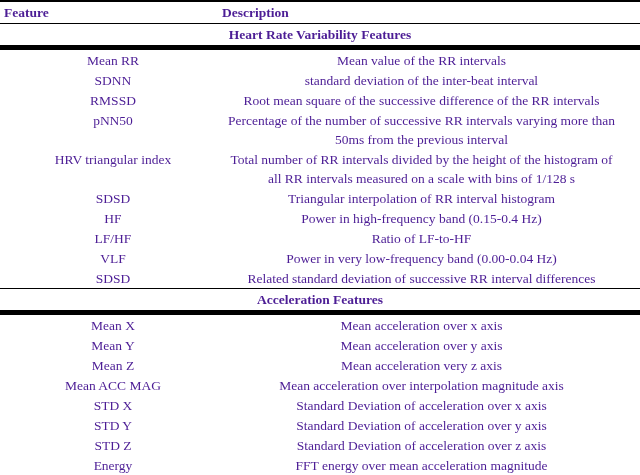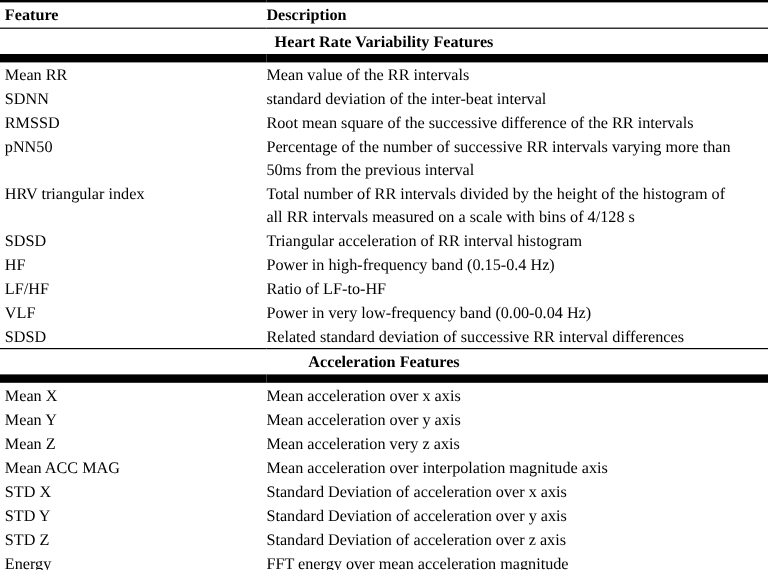--- a/index.html
+++ b/index.html
@@ -5,21 +5,21 @@
   html, body {
     margin: 0;
     padding: 0;
     background: #ffffff;
   }
   .page {
     width: 640px;
     height: 475px;
     background: #ffffff;
     font-family: "Liberation Serif", "DejaVu Serif", serif;
-    color: #000000;
+    color: #4c1d95;
     box-sizing: border-box;
     overflow: hidden;
   }
   table.features {
     width: 640px;
     border-collapse: collapse;
     table-layout: fixed;
     border-top: 2px solid #000000;
     border-bottom: 2px solid #000000;
   }
@@ -38,27 +38,28 @@
   table.features .cell-desc { padding-right: 19px; }
   tr.header-row th {
     font-weight: bold;
     padding-top: 1px;
     padding-bottom: 1px;
   }
   tr.section-row td {
     font-weight: bold;
     text-align: center;
     border-top: 1px solid #000000;
-    border-bottom: 7px solid #000000;
+    border-bottom: 5px solid #000000;
     padding-top: 1px;
     padding-bottom: 1px;
   }
   tr.data-row td {
     padding-top: 0.5px;
     padding-bottom: 0.5px;
+    text-align: center;
   }
 </style>
 </head>
 <body>
 
 <div class="page">
   <table class="features">
     <colgroup>
       <col class="c-feature">
       <col class="c-desc">
@@ -85,25 +86,25 @@
       <tr class="data-row">
         <td class="cell-feature">RMSSD</td>
         <td class="cell-desc">Root mean square of the successive difference of the RR intervals</td>
       </tr>
       <tr class="data-row">
         <td class="cell-feature">pNN50</td>
         <td class="cell-desc">Percentage of the number of successive RR intervals varying more than 50ms from the previous interval</td>
       </tr>
       <tr class="data-row">
         <td class="cell-feature">HRV triangular index</td>
-        <td class="cell-desc">Total number of RR intervals divided by the height of the histogram of all RR intervals measured on a scale with bins of 4/128 s</td>
+        <td class="cell-desc">Total number of RR intervals divided by the height of the histogram of all RR intervals measured on a scale with bins of 1/128 s</td>
       </tr>
       <tr class="data-row">
         <td class="cell-feature">SDSD</td>
-        <td class="cell-desc">Triangular acceleration of RR interval histogram</td>
+        <td class="cell-desc">Triangular interpolation of RR interval histogram</td>
       </tr>
       <tr class="data-row">
         <td class="cell-feature">HF</td>
         <td class="cell-desc">Power in high-frequency band (0.15-0.4 Hz)</td>
       </tr>
       <tr class="data-row">
         <td class="cell-feature">LF/HF</td>
         <td class="cell-desc">Ratio of LF-to-HF</td>
       </tr>
       <tr class="data-row">

